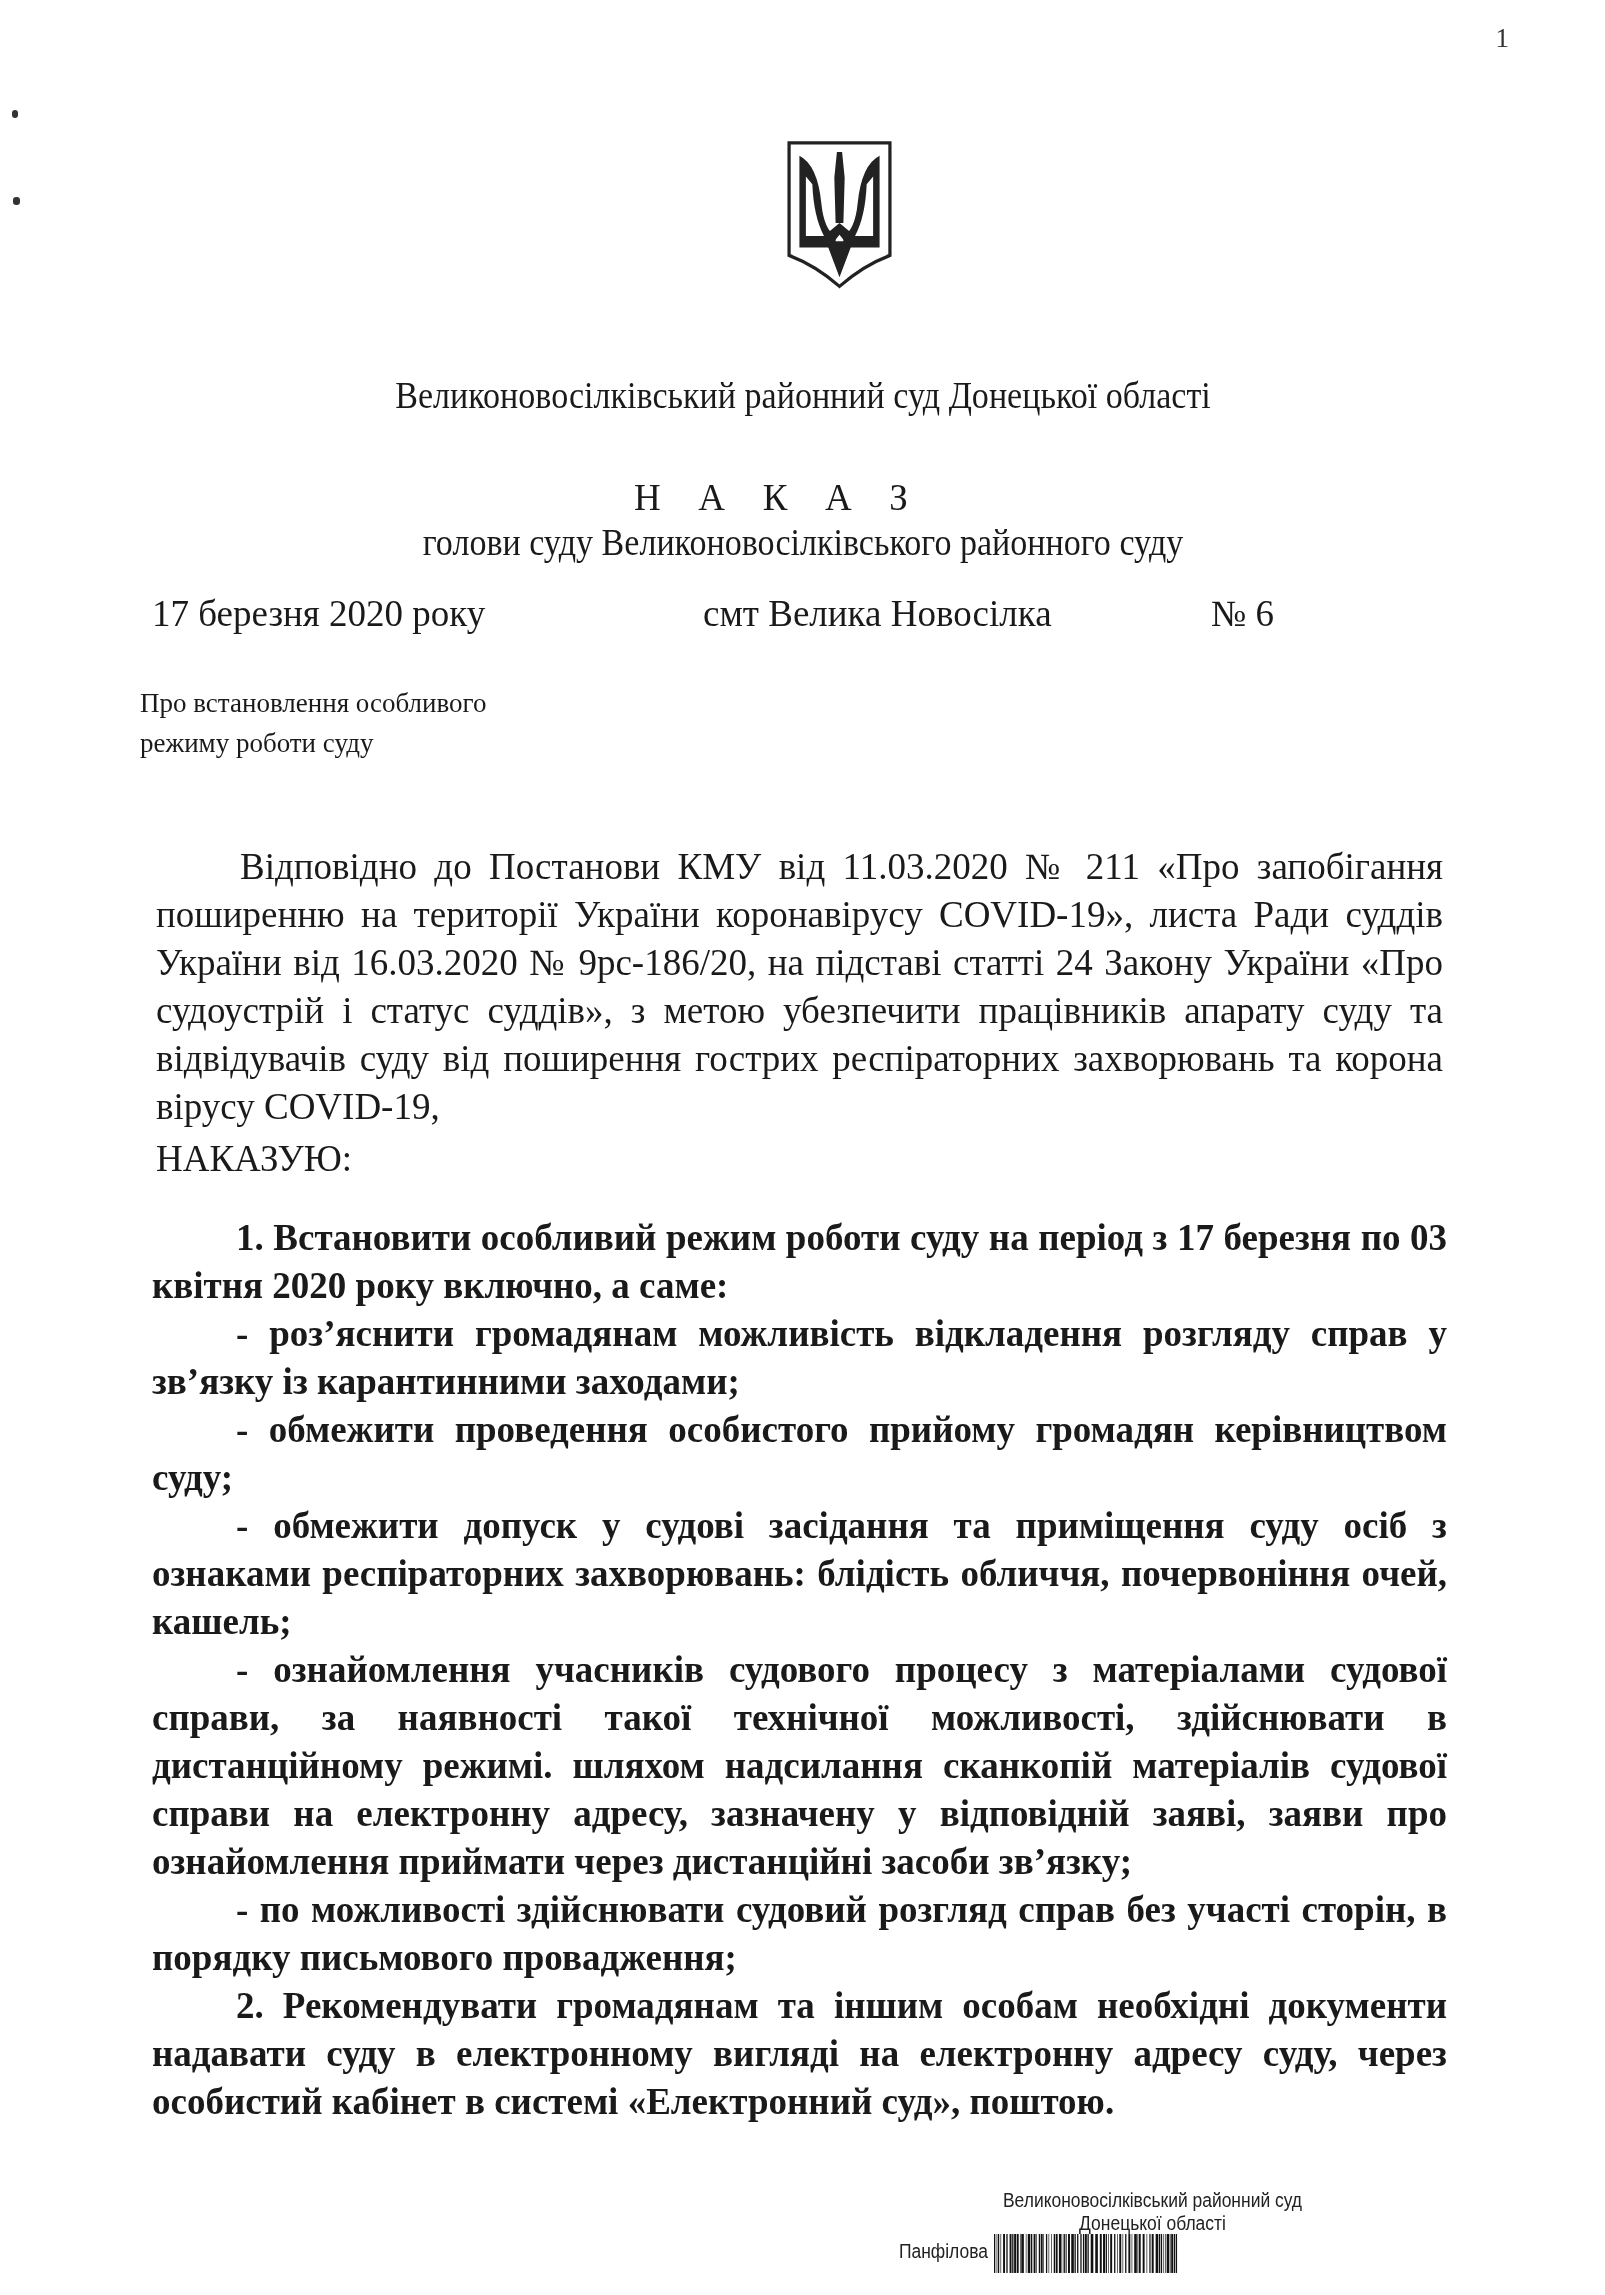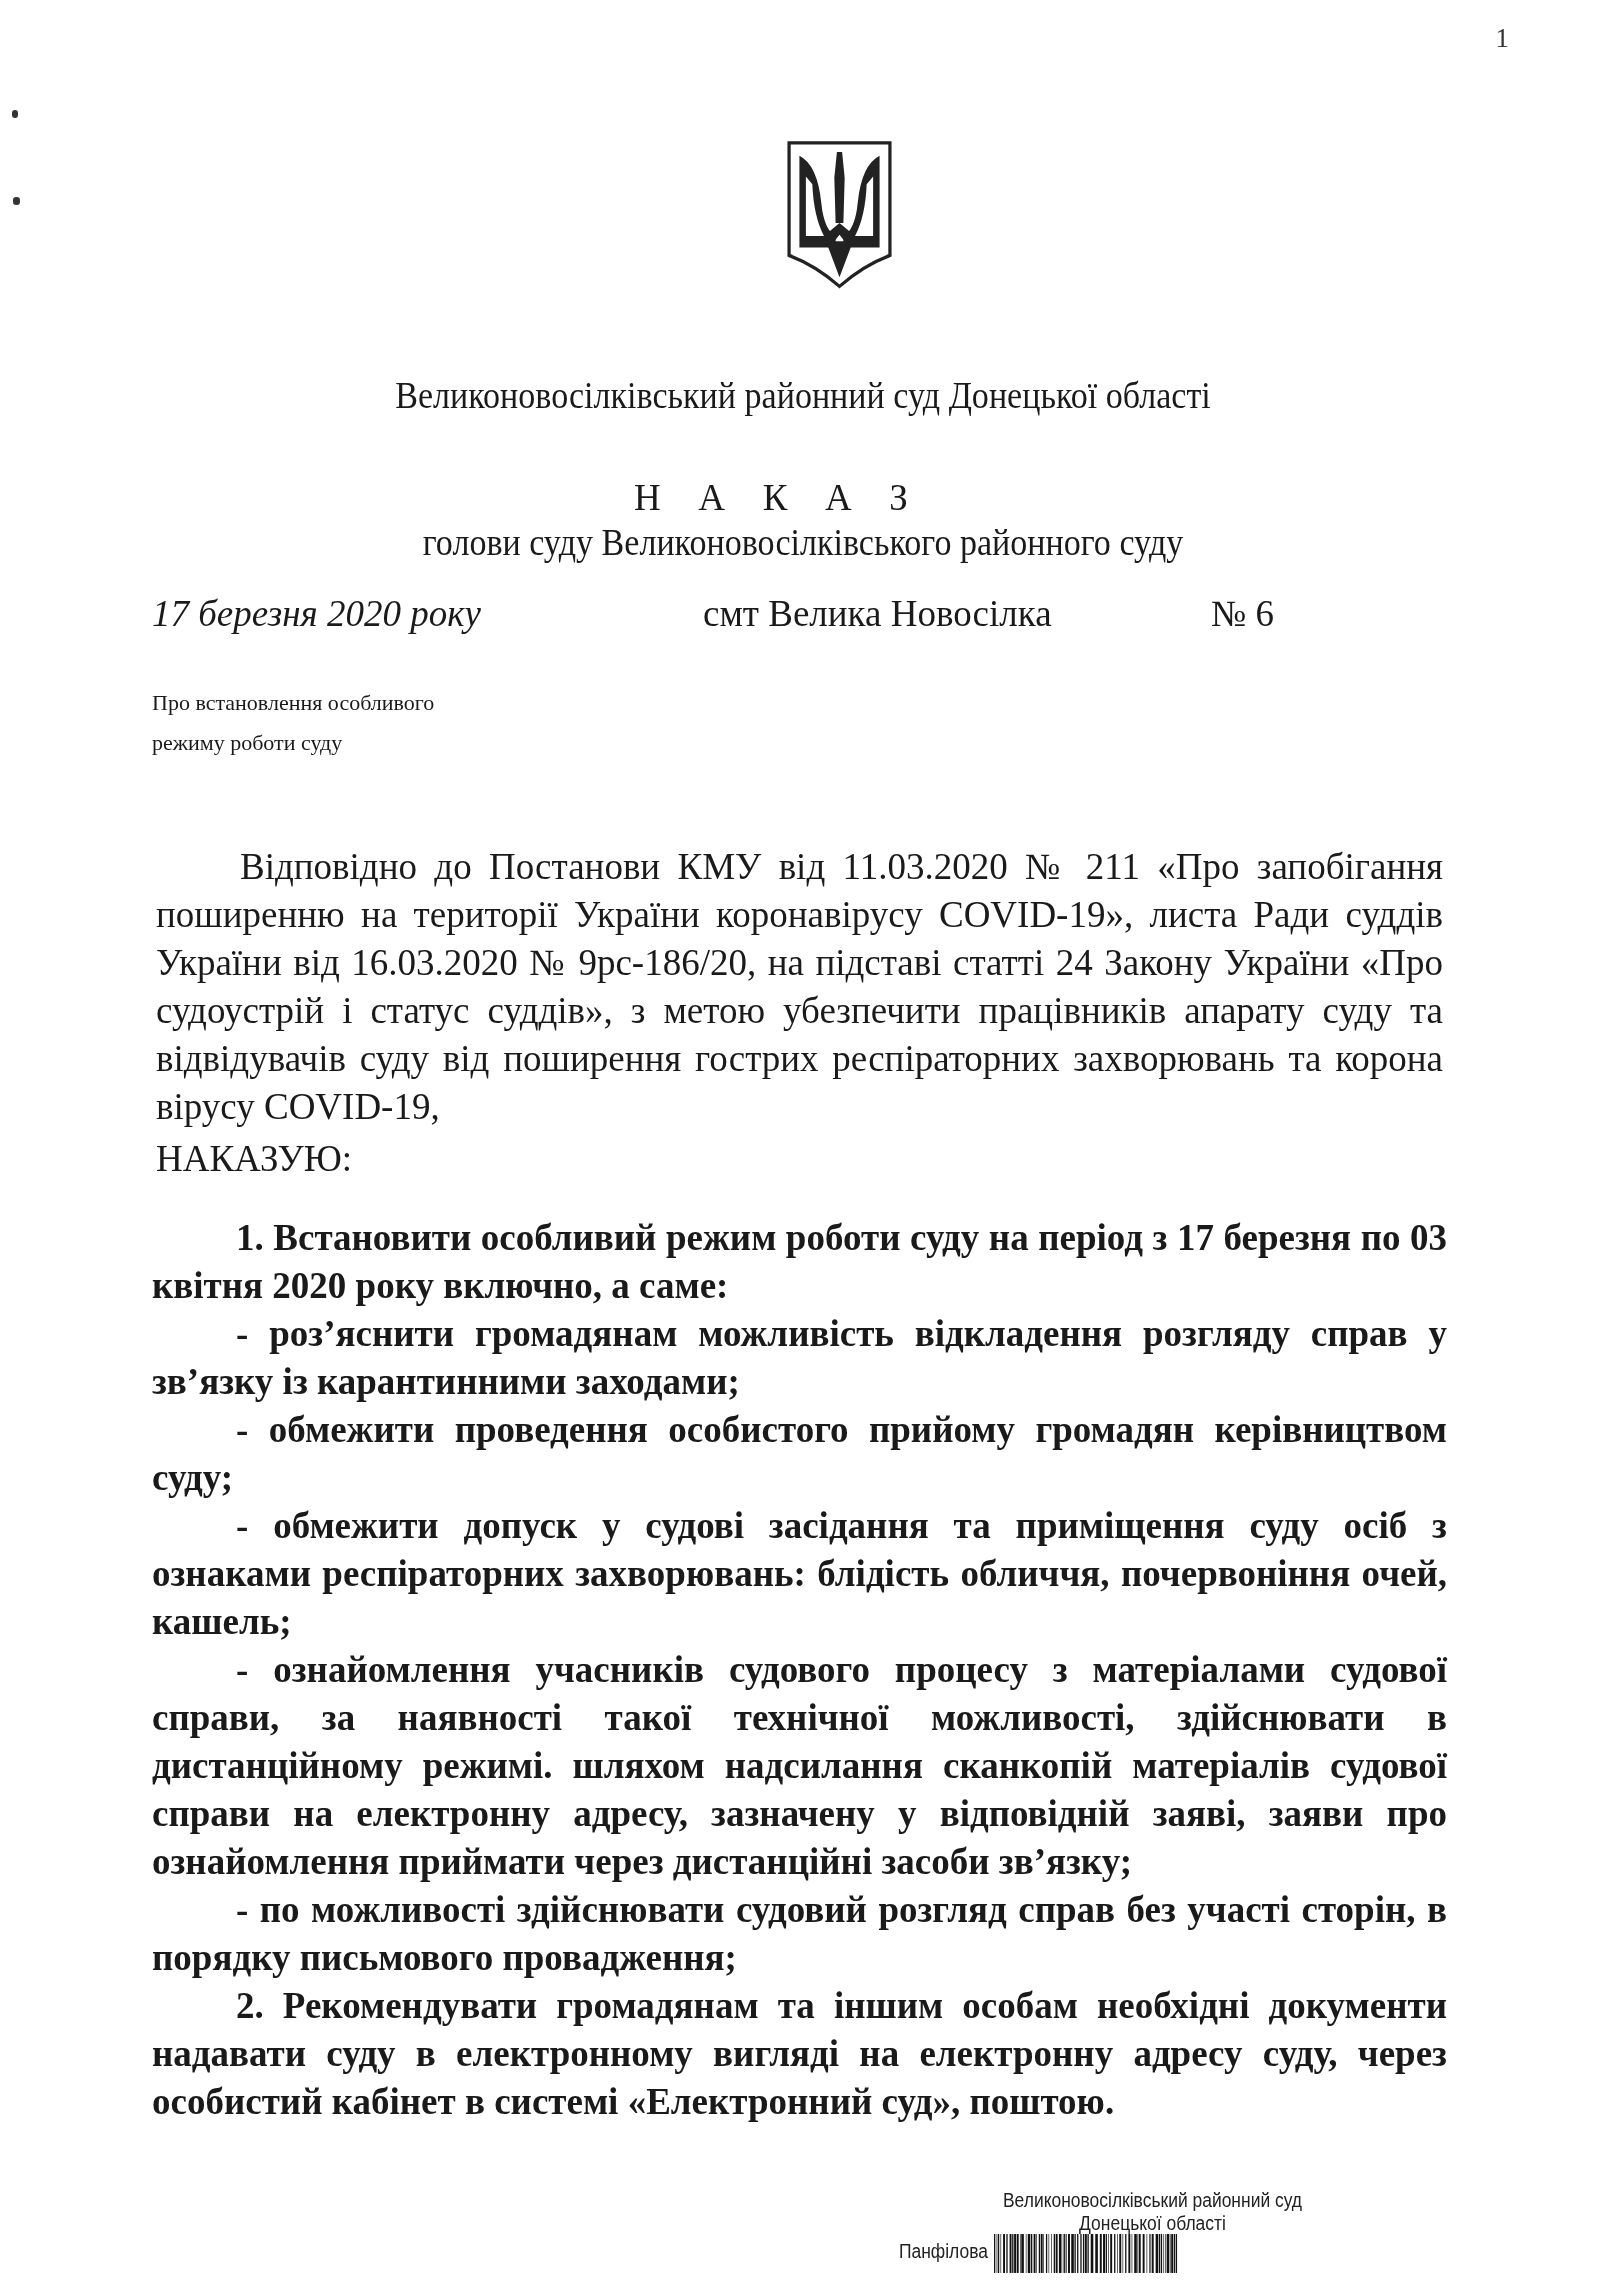--- a/index.html
+++ b/index.html
@@ -9,24 +9,24 @@
     color: #1a1a1a;
   }
   .abs { position: absolute; }
   .page-number { right: 97px; top: 23px; font-size: 27px; color: #333; }
   .scan-mark { width: 6.5px; height: 7.8px; background: #333; border-radius: 3.2px; }
   .coat { left: 785px; top: 139px; width: 109px; height: 150px; }
   .court-name { left: 0; width: 1606px; top: 374px; text-align: center; font-size: 37px; letter-spacing: 0px; transform: scaleX(0.92); }
   .order-title { left: 0; width: 1556px; top: 476px; text-align: center; font-size: 37px; letter-spacing: 14.2px; }
   .order-sub { left: 0; width: 1606px; top: 521px; text-align: center; font-size: 37px; transform: scaleX(0.92); }
   .meta-row { top: 592px; font-size: 37px; }
-  .meta-date { left: 152px; font-style: italic; }
+  .meta-date { left: 152px; }
   .meta-place { left: 703px; }
   .meta-number { left: 1211px; }
-  .subject { left: 152px; top: 683px; font-size: 22px; line-height: 40px; }
+  .subject { left: 140px; top: 683px; font-size: 27px; line-height: 40px; }
   .body-text { left: 152px; width: 1295px; font-size: 37px; line-height: 48px; text-align: justify; }
   .para { margin: 4px; text-indent: 0; }
   .indent { text-indent: 84px; }
   .intro { top: 839px; }
   .orders { top: 1214px; }
   .orders p { margin: 0; font-weight: bold; }
   .stamp { left: 887px; top: 2189px; width: 531px; text-align: center; font-family: "Liberation Sans", sans-serif; font-size: 19.4px; line-height: 23px; color: #222; transform: scaleX(0.9); }
   .stamp-signer { left: 894px; top: 2240px; font-family: "Liberation Sans", sans-serif; font-size: 19.4px; color: #222; transform: scaleX(0.9); }
   .barcode { left: 994px; top: 2234px; width: 185px; height: 39px; }
 </style>

